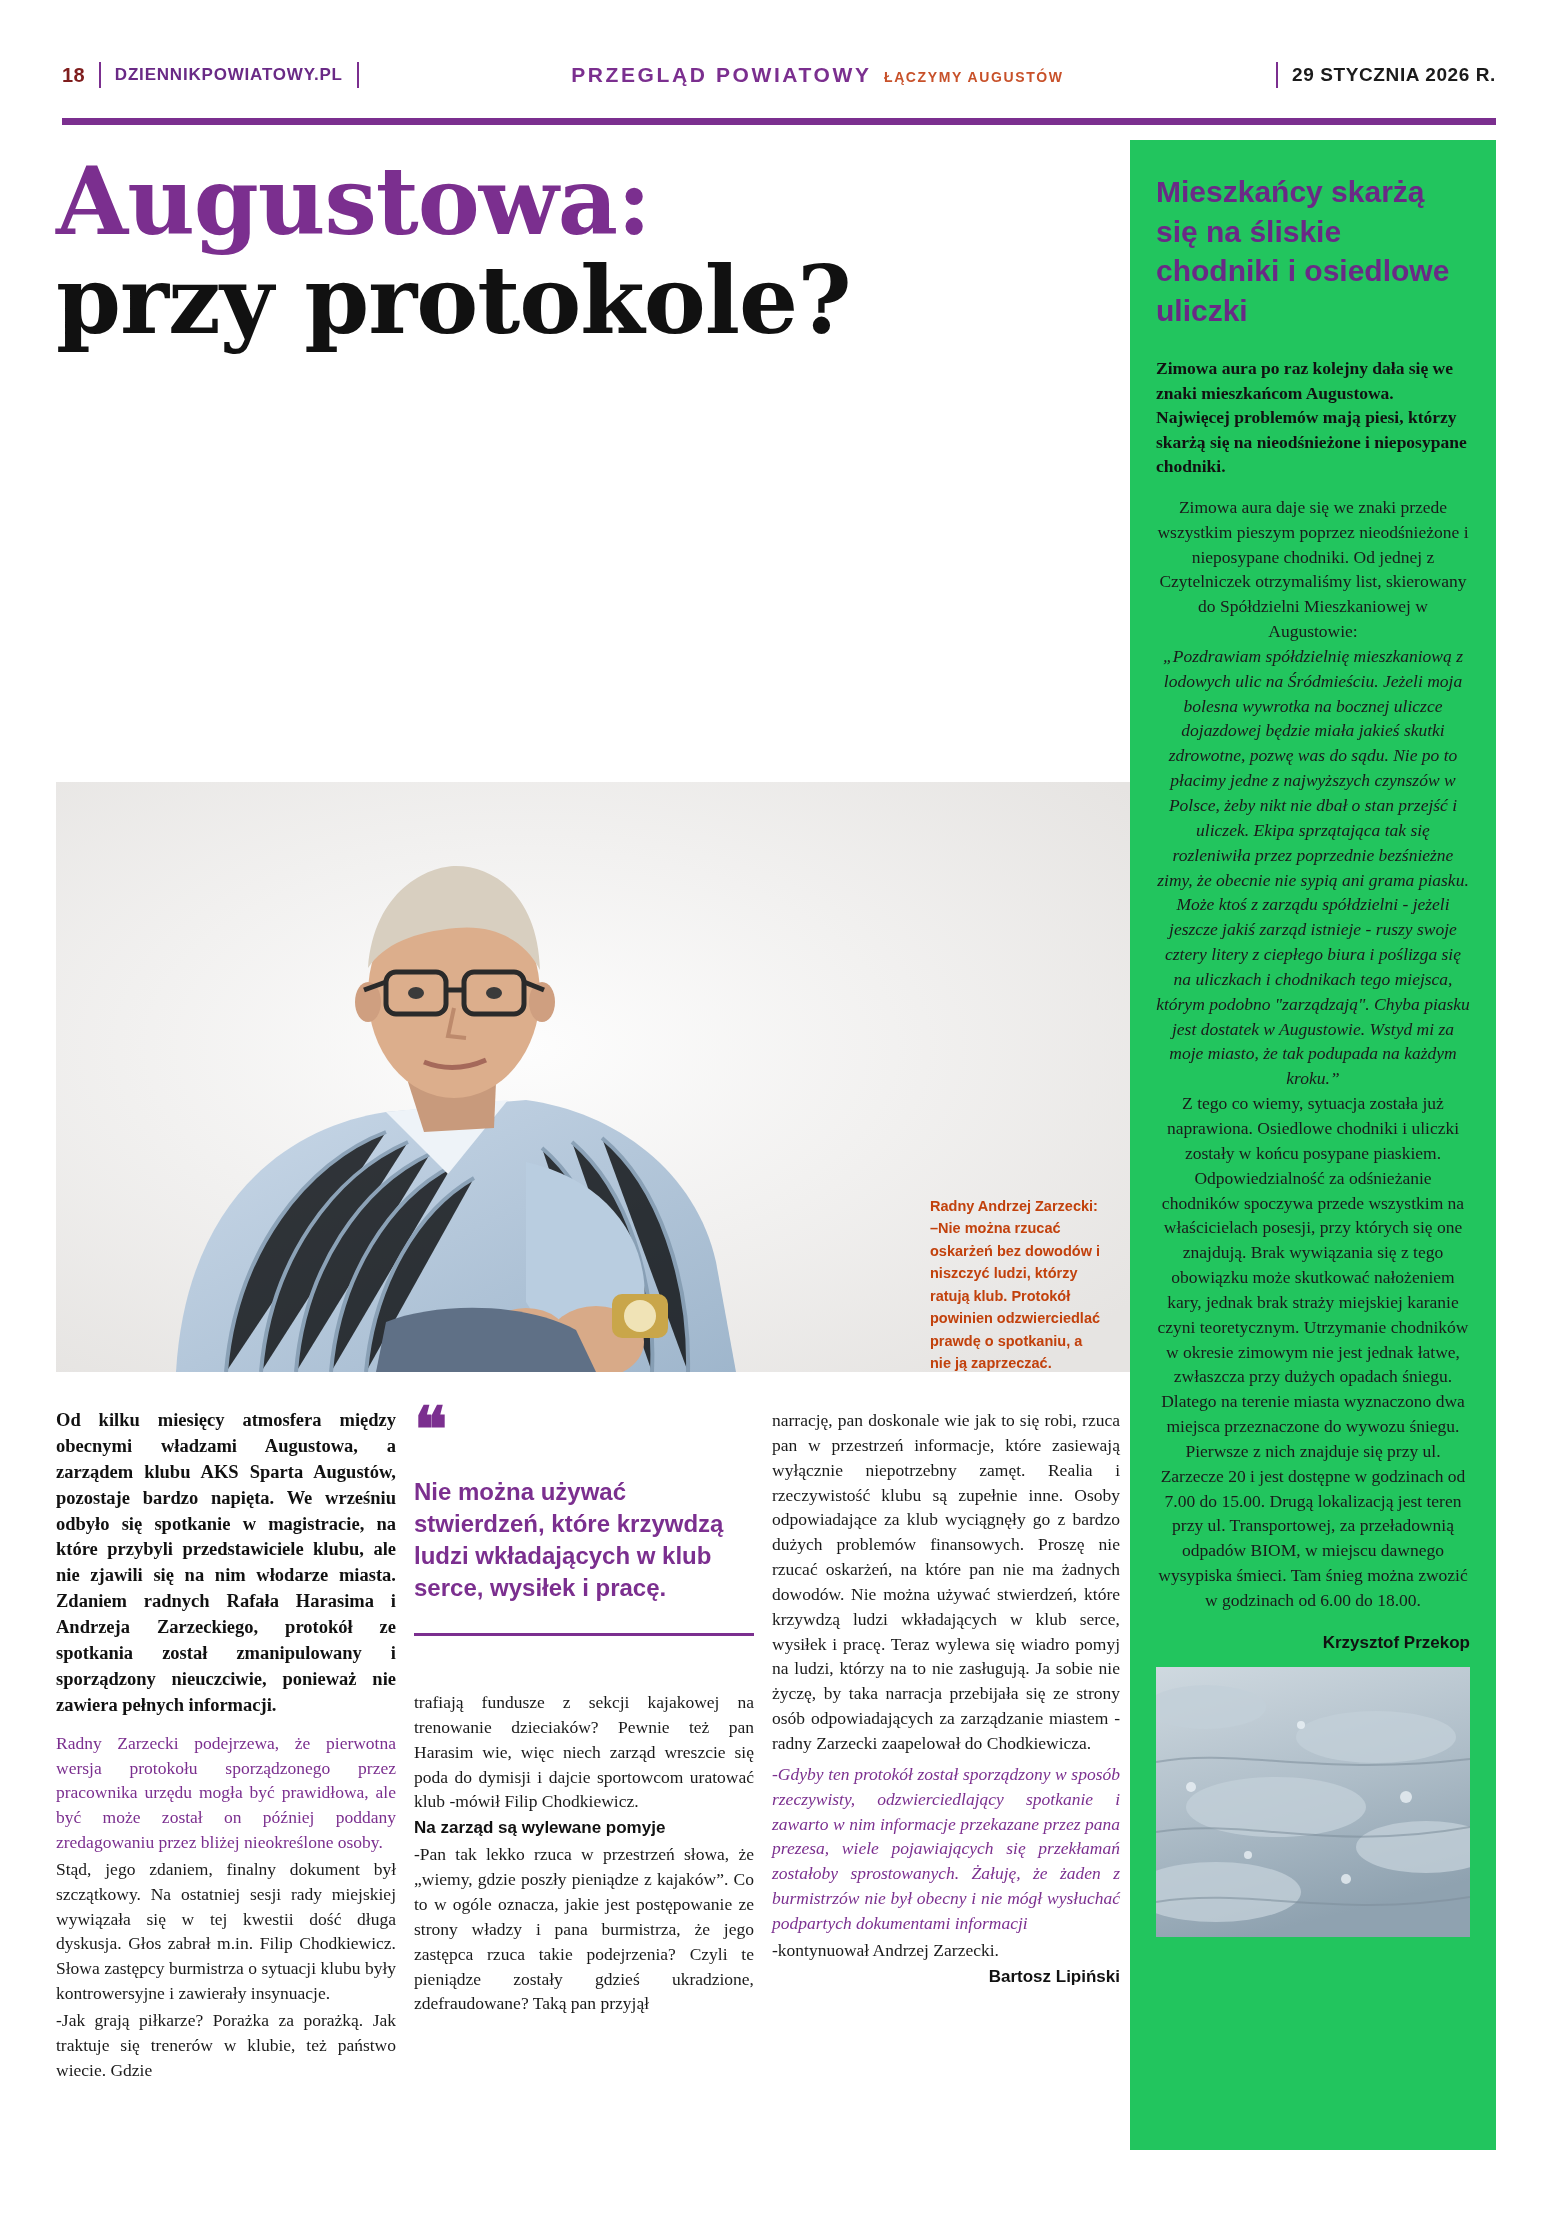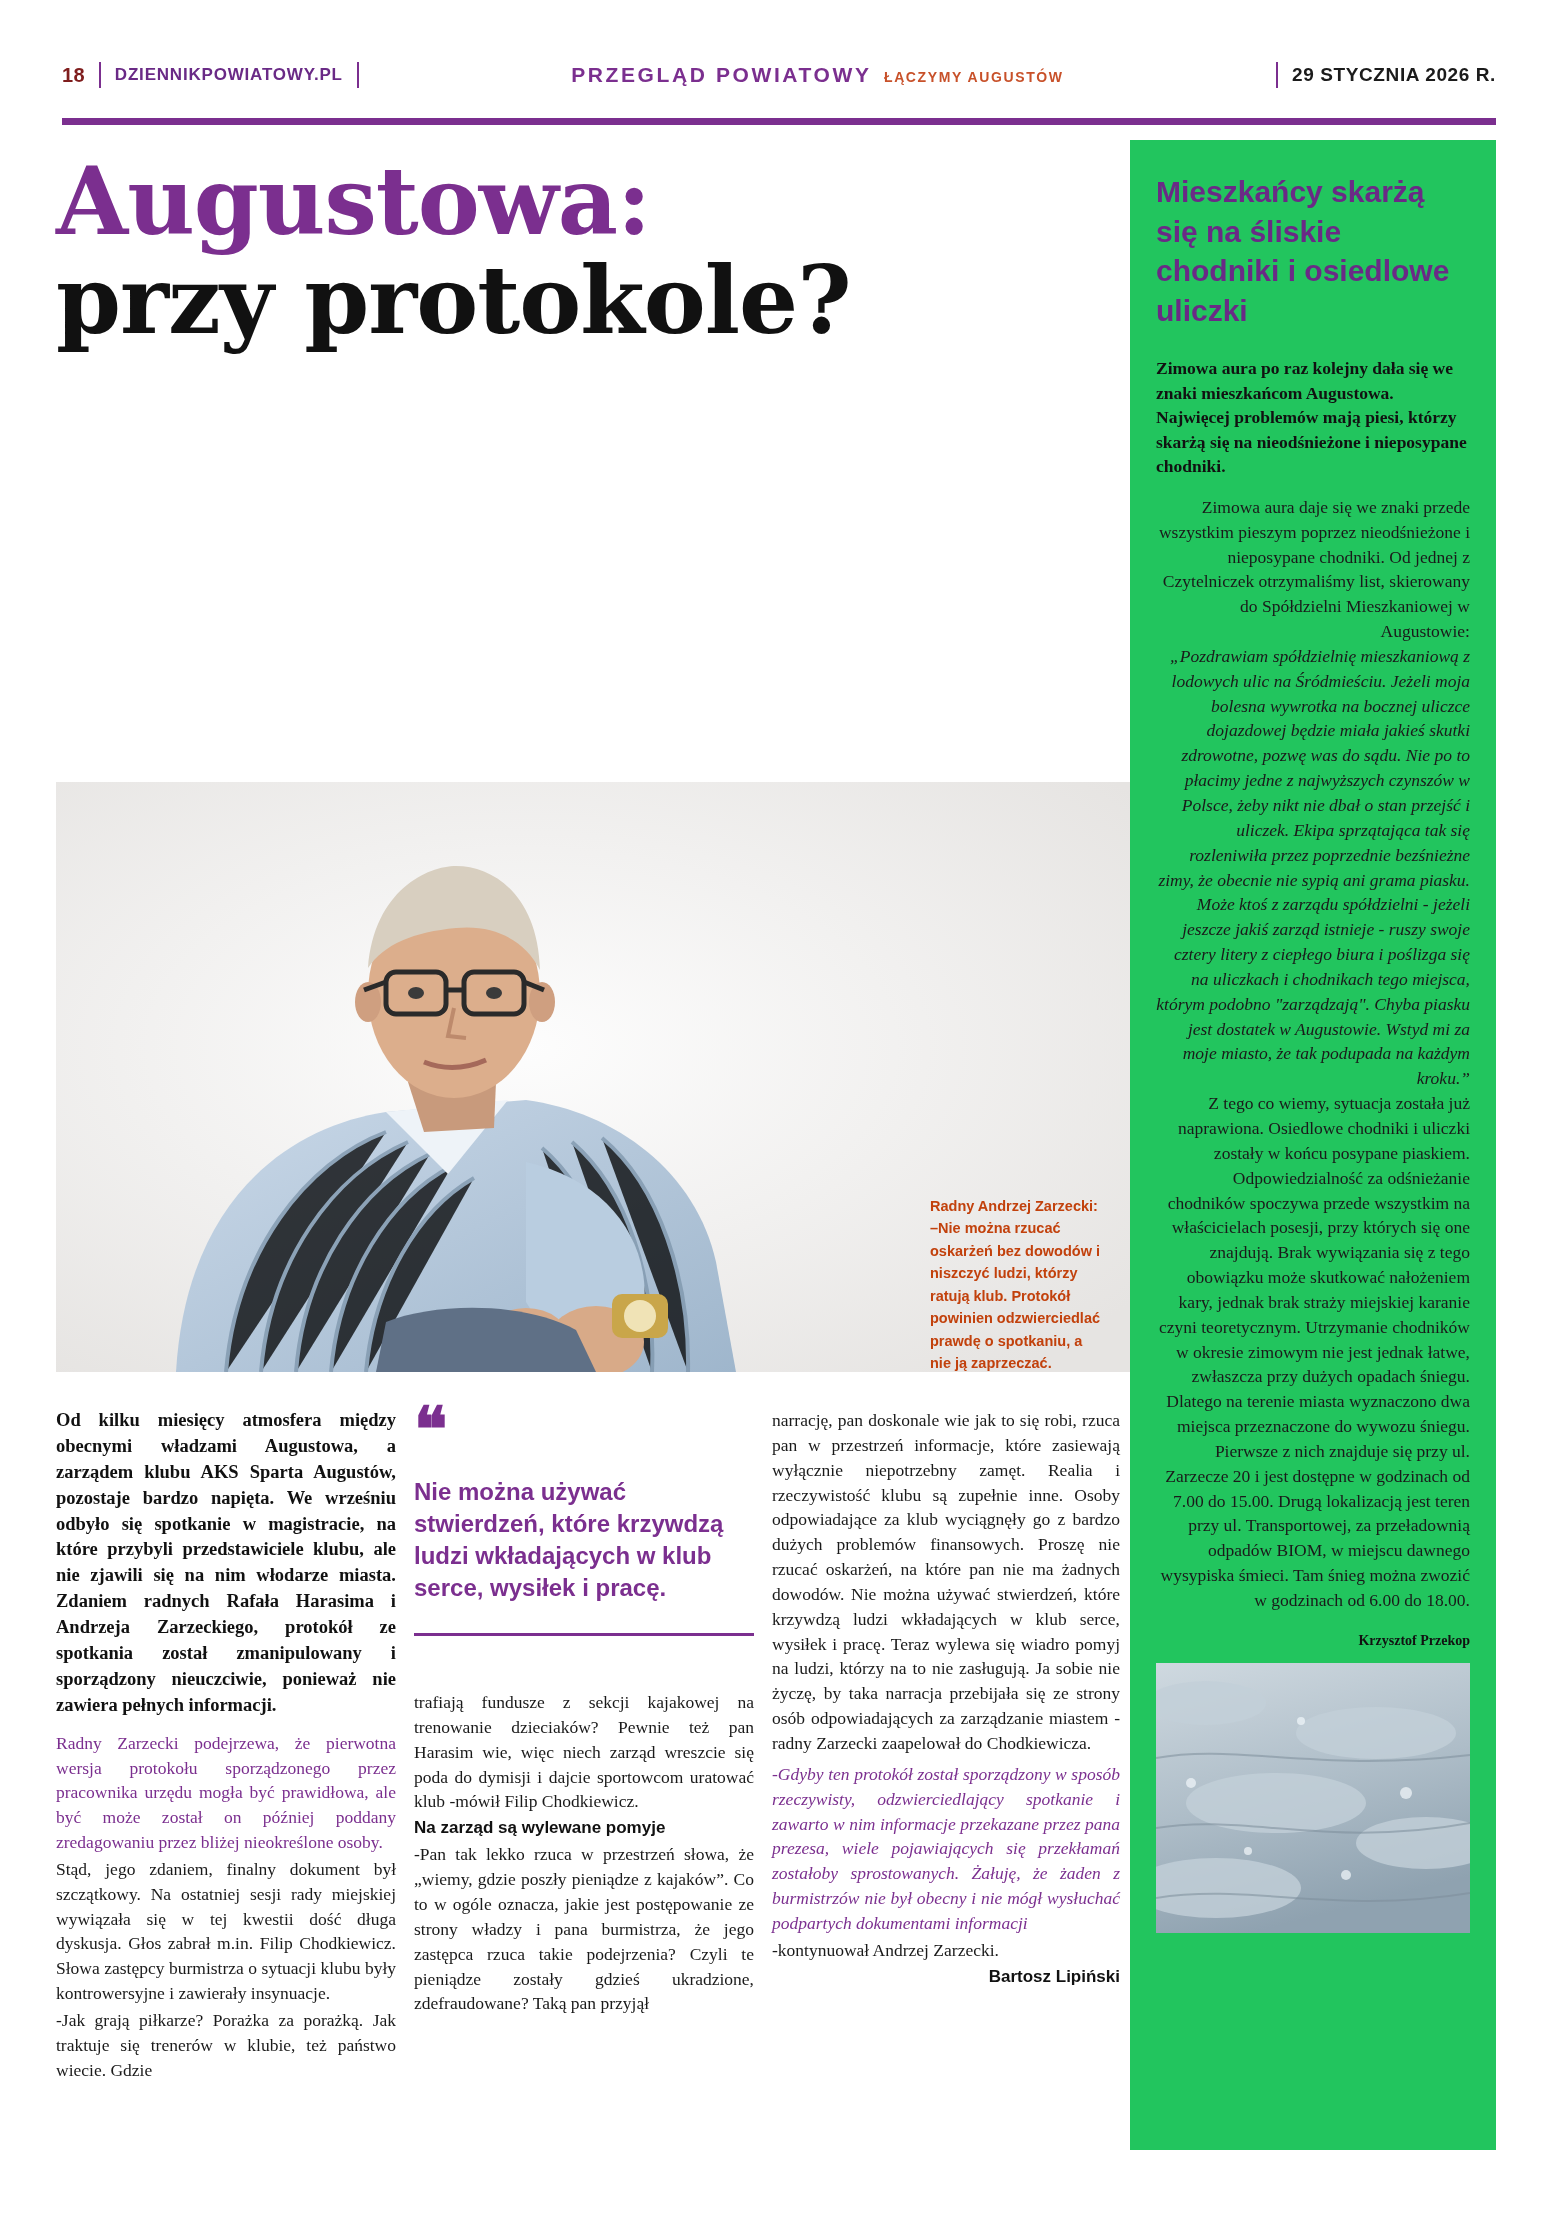--- a/index.html
+++ b/index.html
@@ -234,30 +234,30 @@
     color: #111;
     margin-top: 26px;
     text-align: left;
   }
   .sb-body {
     font-family: "Liberation Serif", serif;
     font-size: 17.5px;
     line-height: 1.42;
     color: #1a1a1a;
     margin-top: 16px;
-    text-align: right;
+    text-align: center;
   }
   .sb-body p { margin: 0; }
   .sb-quote {
     font-style: italic;
   }
   .sb-byline {
-    font-family: Liberation Serif, serif;
-    font-weight: bold;
-    font-size: 14px;
+    font-family: Liberation Sans, sans-serif;
+    font-weight: bold;
+    font-size: 17px;
     text-align: right;
     color: #111;
     margin-top: 20px;
   }
   .sb-photo {
     margin-top: 14px;
     width: 314px;
     height: 270px;
     overflow: hidden;
     background: #b9c6cf;

